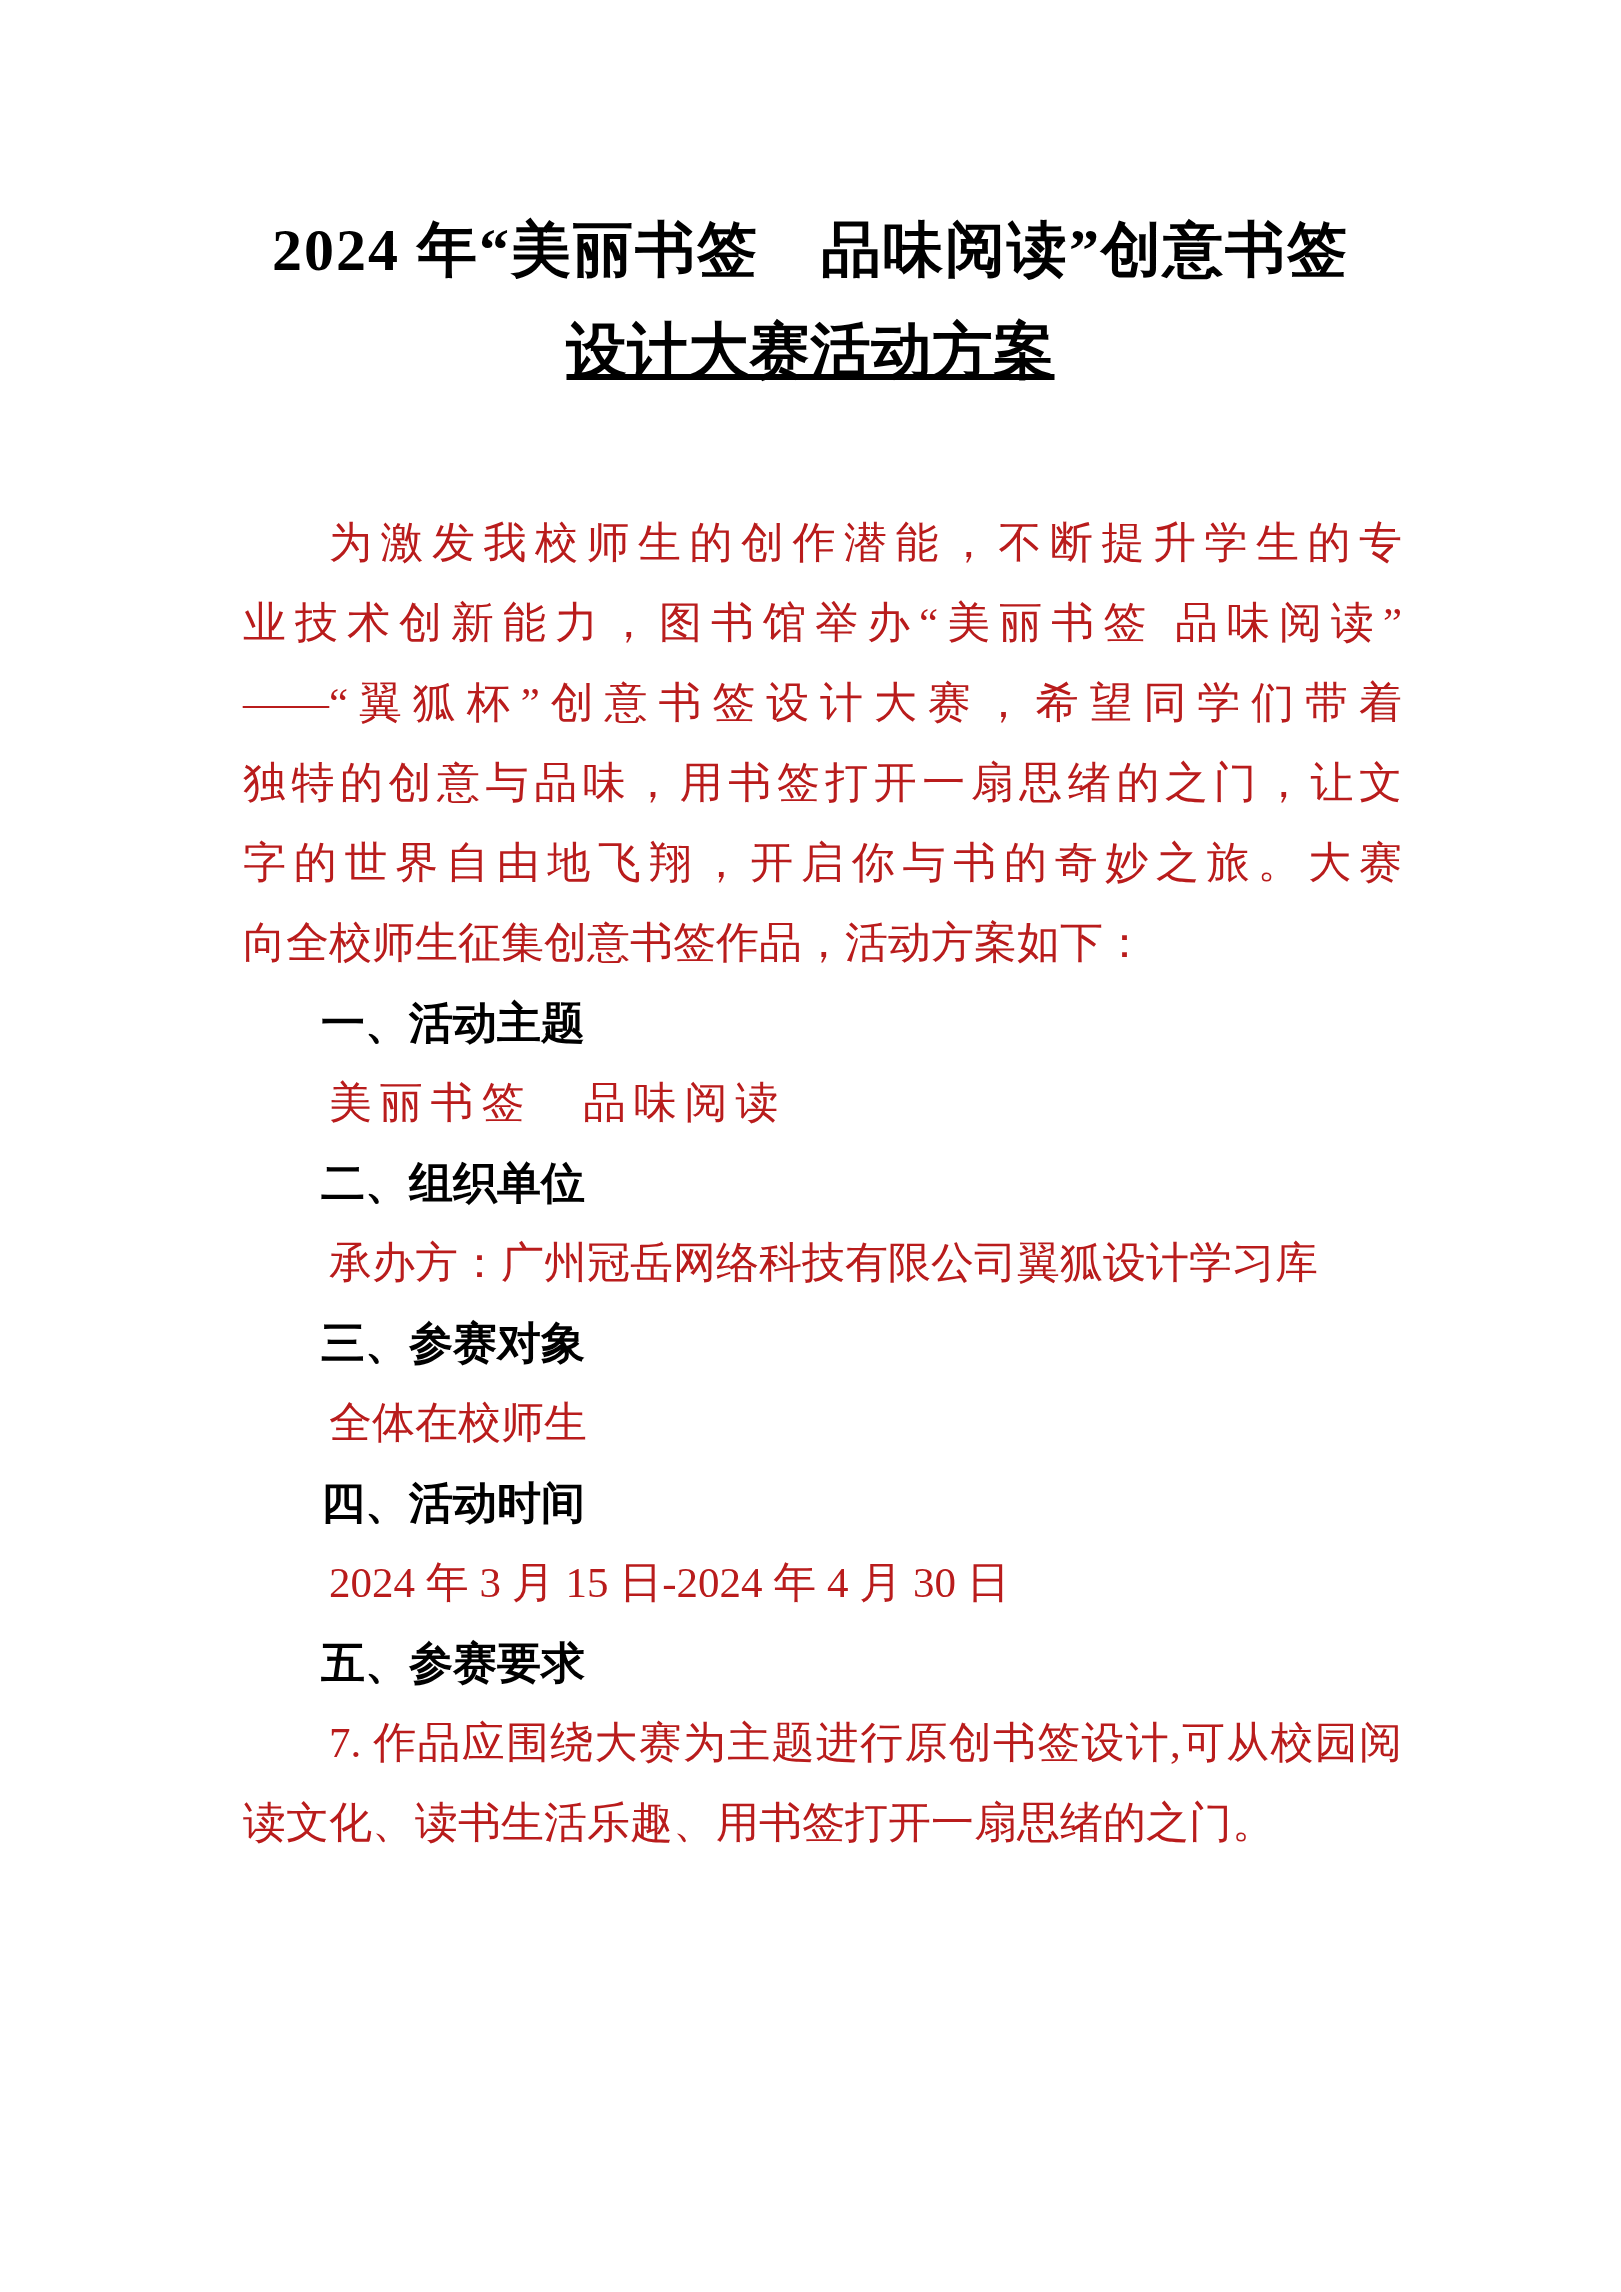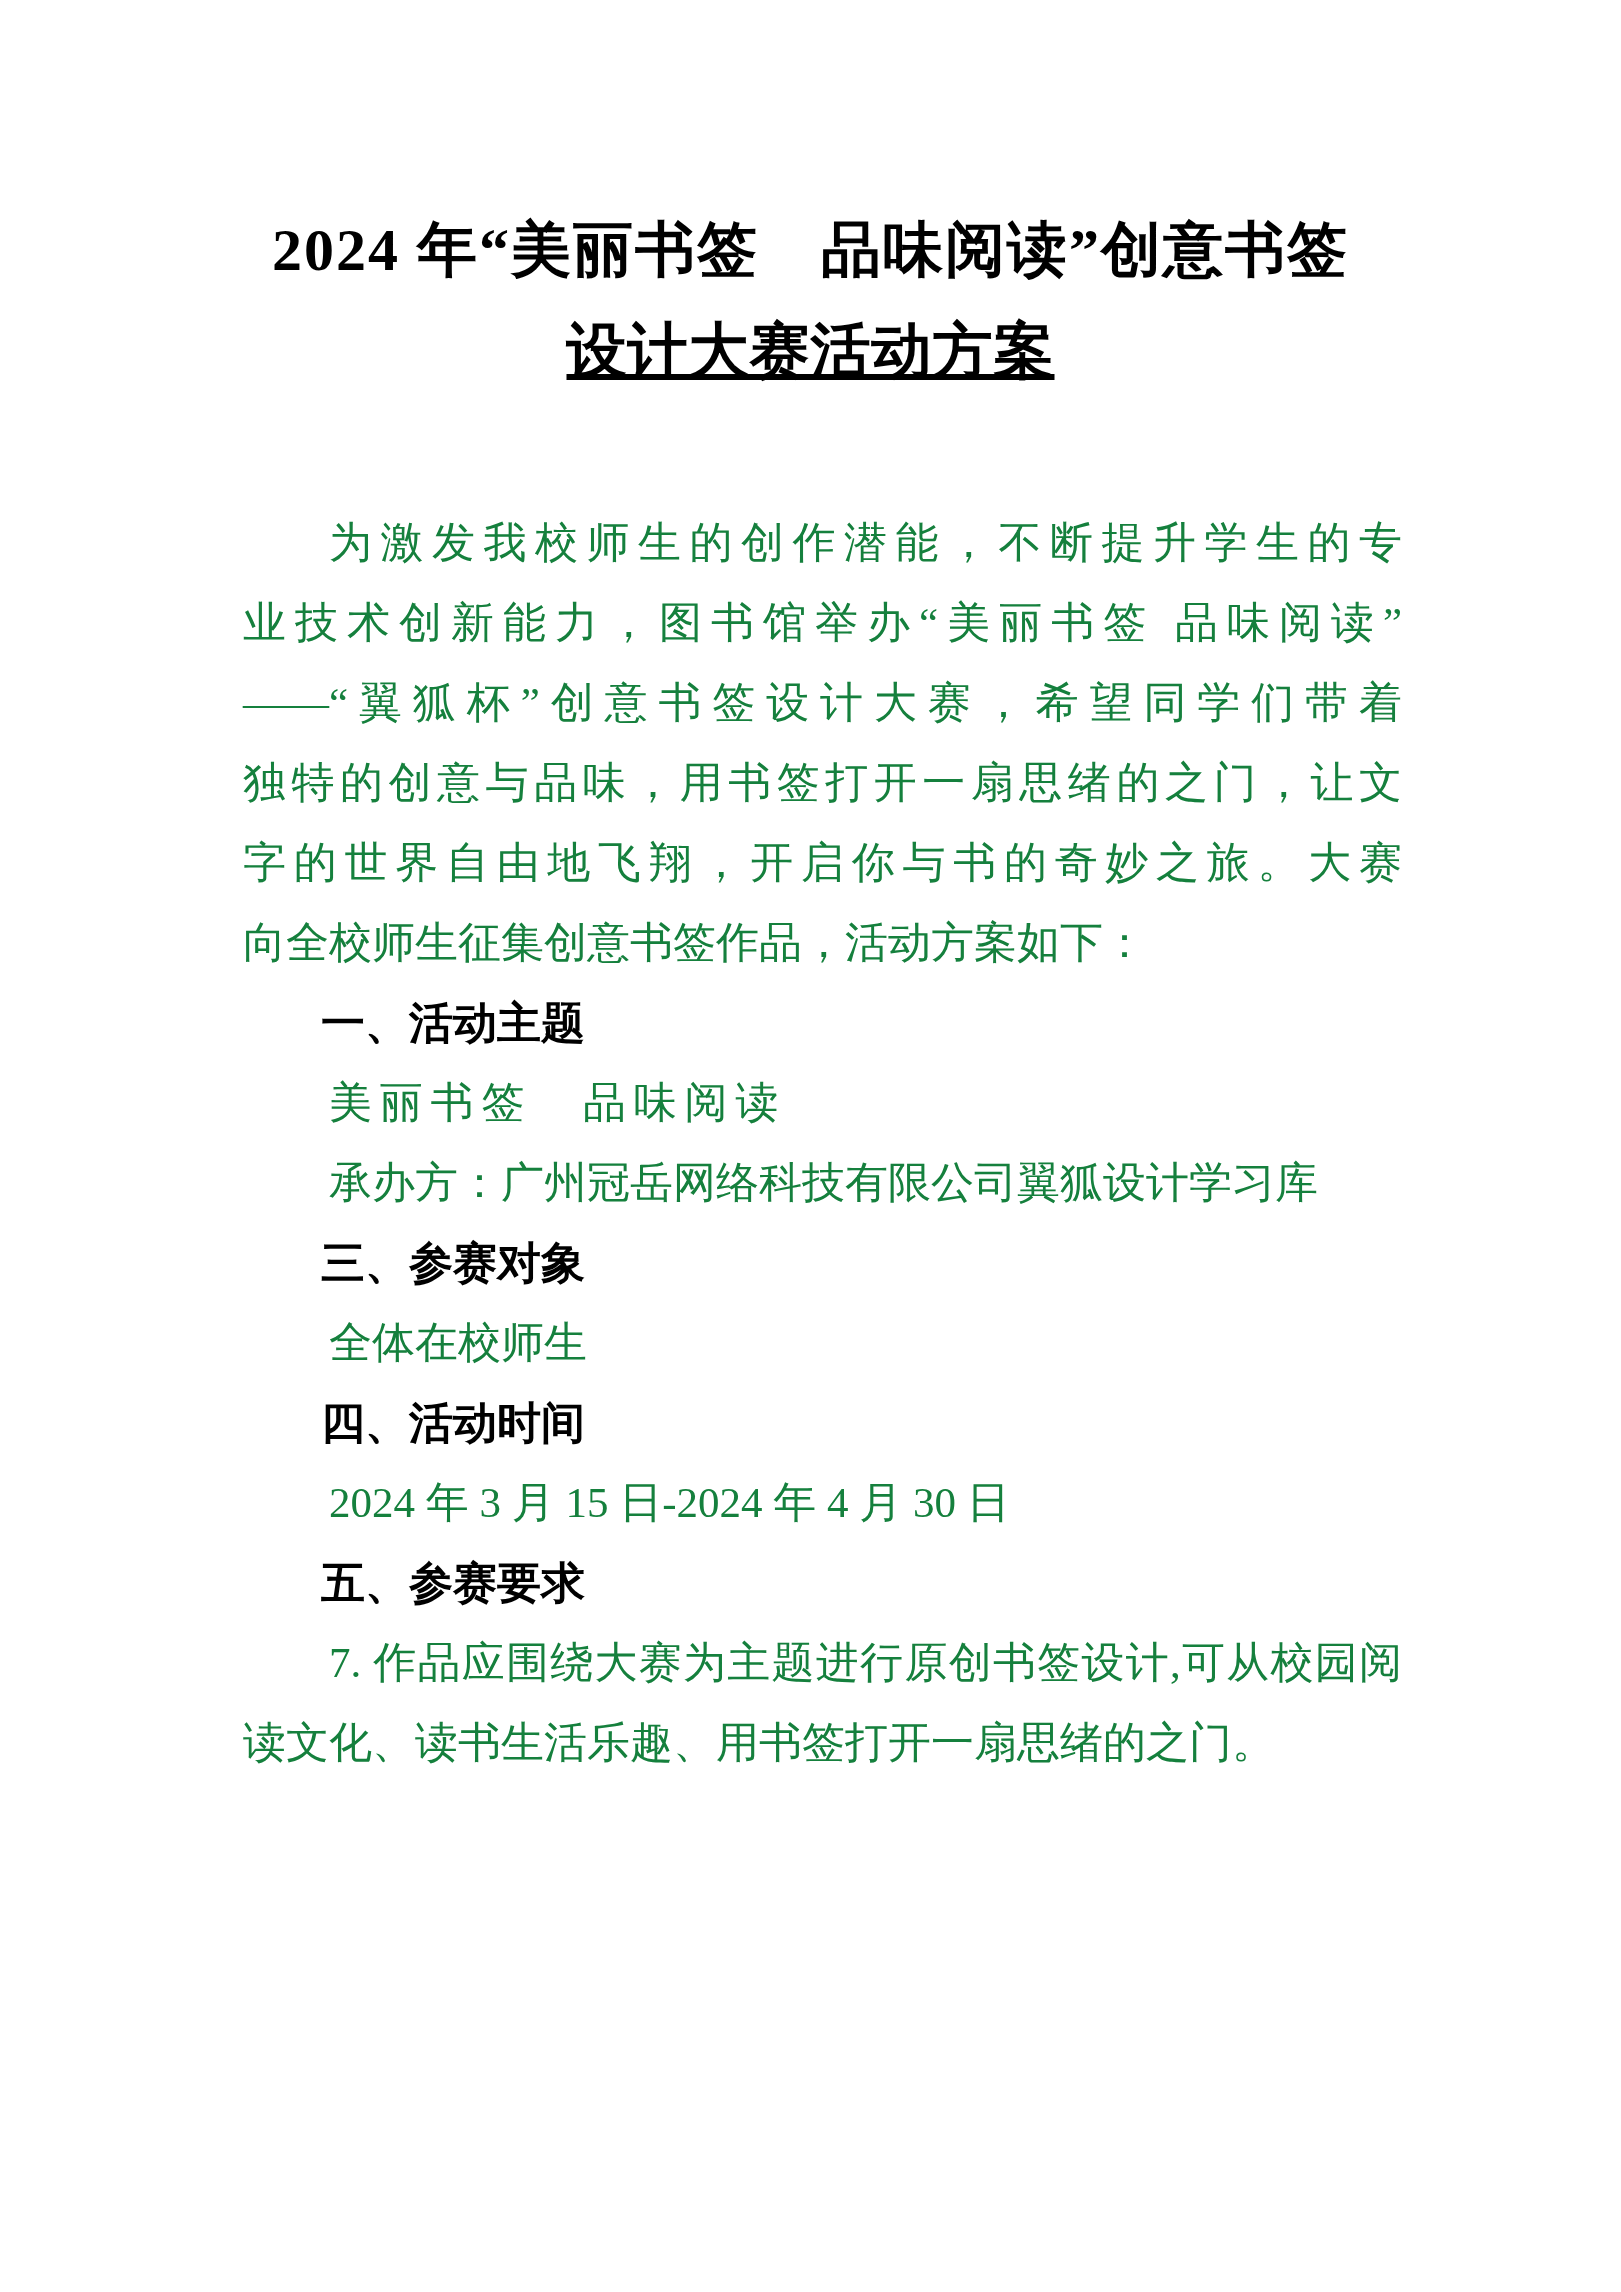--- a/index.html
+++ b/index.html
@@ -26,21 +26,21 @@
   .body-block {
     position:absolute;
     top:503px; left:243px;
     width:1159px;
   }
   .ln {
     margin:0; padding:0;
     font-size:43px;
     line-height:80px;
     white-space:nowrap;
-    color:#15803d;
+    color:#b91c1c;
   }
   
   .jt {
     white-space:normal;
     text-align:justify;
     text-align-last:justify;
     text-justify:inter-character;
   }
   
   .ind { text-indent:86px; }
@@ -69,20 +69,21 @@
     <p class="ln jt ind">为激发我校师生的创作潜能，不断提升学生的专</p>
     <p class="ln jt">业技术创新能力，图书馆举办“美丽书签 品味阅读”</p>
     <p class="ln jt">——“翼狐杯”创意书签设计大赛，希望同学们带着</p>
     <p class="ln jt">独特的创意与品味，用书签打开一扇思绪的之门，让文</p>
     <p class="ln jt">字的世界自由地飞翔，开启你与书的奇妙之旅。大赛</p>
     <p class="ln">向全校师生征集创意书签作品，活动方案如下：</p>
 
     <p class="ln heading">一、活动主题</p>
     <p class="ln ind spread">美丽书签　品味阅读</p>
 
+    <p class="ln heading">二、组织单位</p>
     <p class="ln ind">承办方：广州冠岳网络科技有限公司翼狐设计学习库</p>
 
     <p class="ln heading">三、参赛对象</p>
     <p class="ln ind">全体在校师生</p>
 
     <p class="ln heading">四、活动时间</p>
     <p class="ln ind">2024 年 3 月 15 日-2024 年 4 月 30 日</p>
 
     <p class="ln heading">五、参赛要求</p>
     <p class="ln jt ind">7. 作品应围绕大赛为主题进行原创书签设计,可从校园阅</p>

